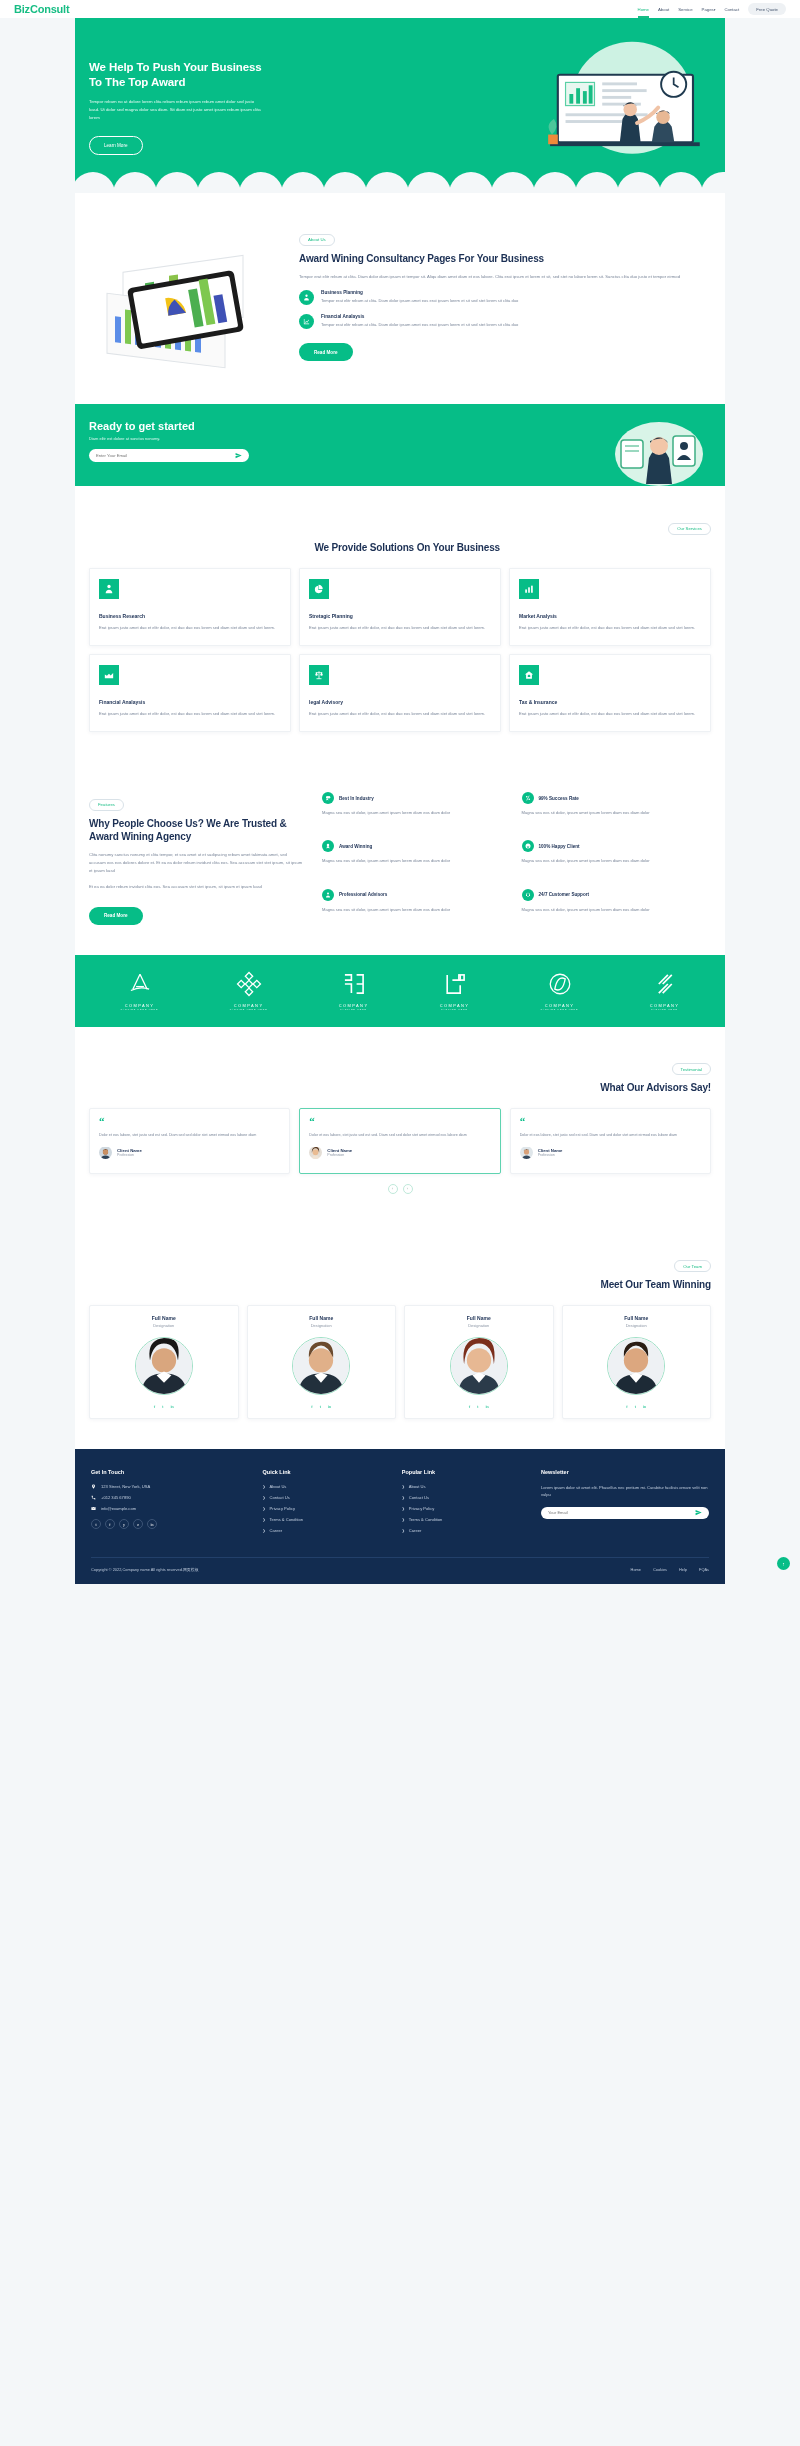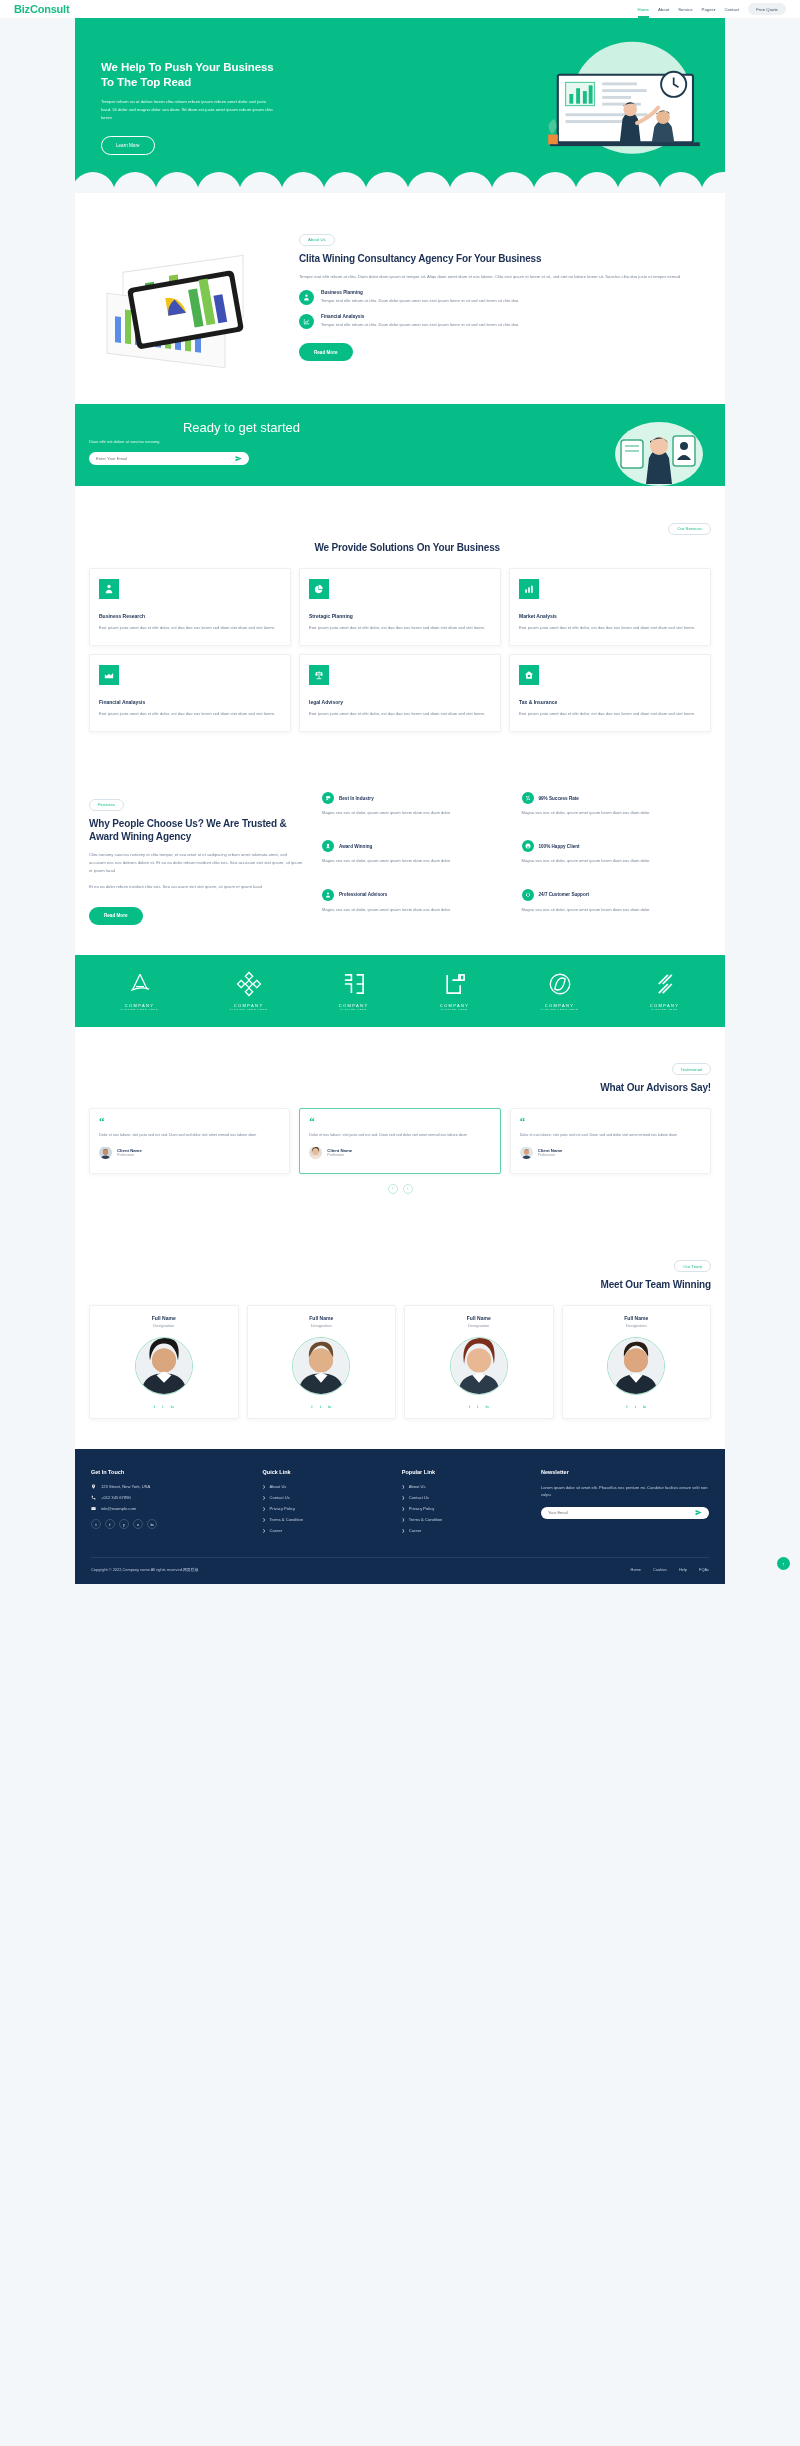--- a/index.html
+++ b/index.html
@@ -28,21 +28,21 @@
   .nav-caret { font-size: 3.4px; }
   .nav-cta {
     font-size: 4.3px; color: #44546d; background: #eef1f4;
     border-radius: 20px; padding: 3.5px 8px; cursor: pointer;
   }
 
   
   .hero-wrap { position: relative; background: #f4f7f9; padding: 0 0 0 0; }
   .hero {
     margin: 0 75px 0 75px; background: #06bd87; position: relative;
-    height: 175px; overflow: hidden; padding-left: 12px;
+    height: 175px; overflow: hidden;
   }
   .hero-scallop { position: absolute; left: 0; bottom: -1px; width: 100%; height: 46px; }
   .hero-inner { position: relative; z-index: 3; padding: 42px 0 0 14px; max-width: 210px; }
   .hero h1 {
     font-size: 11.5px; line-height: 1.32; color: #ffffff; font-weight: bold;
     letter-spacing: -0.1px; margin-bottom: 8px;
   }
   .hero p { font-size: 4.3px; line-height: 1.85; color: #e4fbf3; margin-bottom: 11px; max-width: 175px; }
   .btn-outline {
     display: inline-block; border: 1px solid #ffffff; border-radius: 30px;
@@ -76,21 +76,21 @@
     width: 15px; height: 15px; border-radius: 50%; background: #06bd87;
     flex: 0 0 15px; display: flex; align-items: center; justify-content: center;
   }
   .feat-ic svg { width: 7px; height: 7px; fill: #fff; }
   .feat-h { font-size: 4.7px; font-weight: bold; color: #1c3054; margin-bottom: 2.5px; }
   .feat-p { font-size: 4.1px; line-height: 1.75; color: #7a8699; }
 
   
   .nl-band { margin: 0 75px; background: #06bd87; position: relative; height: 82px; overflow: visible; }
   .nl-inner { padding: 16px 0 0 14px; width: 225px; position: relative; z-index: 3; }
-  .nl-inner h3 { font-size: 13px; font-weight: normal; color: #fff; margin-bottom: 4px; text-align: right; }
+  .nl-inner h3 { font-size: 11px; font-weight: bold; color: #fff; margin-bottom: 4px; }
   .nl-inner p { font-size: 4px; color: #ddf7ef; margin-bottom: 8px; }
   .nl-field {
     background: #fff; border-radius: 30px; height: 13px; display: flex;
     align-items: center; padding: 0 7px; width: 160px;
   }
   .nl-field input {
     border: 0; outline: 0; flex: 1; font-size: 4.2px; color: #9aa5b4;
     font-family: "Liberation Sans", sans-serif; background: transparent;
   }
   .nl-art { position: absolute; right: 18px; top: 14px; width: 96px; height: 72px; z-index: 4; }
@@ -246,21 +246,21 @@
             <circle cx="564" cy="46" r="22"></circle>
             <circle cx="606" cy="46" r="22"></circle>
           <circle cx="648" cy="46" r="22"></circle>
           <rect x="0" y="40" width="650" height="8"></rect>
         </g>
       </svg>
 
       <div class="hero-inner">
         <h1>
           <span>We Help To Push Your Business</span><br>
-          <span>To The Top Read</span>
+          <span>To The Top Award</span>
         </h1>
         <p>Tempor rebum no at dolore lorem clita rebum rebum ipsum rebum amet dolor sed justo kasd. Ut dolor sed magna dolor sea diam. Sit diam est justo amet ipsum rebum ipsum clita lorem</p>
         <div class="btn-outline">Learn More</div>
       </div>
 
       <svg class="hero-art" viewBox="0 0 190 145">
         <ellipse cx="105" cy="62" rx="62" ry="58" fill="#cdf2e3"></ellipse>
         <rect x="28" y="38" width="140" height="70" rx="2" fill="#ffffff" stroke="#1f3a4f" stroke-width="2.2"></rect>
         <rect x="36" y="46" width="30" height="24" fill="#e8f7f0" stroke="#5ad0a5" stroke-width="1.2"></rect>
         <rect x="40" y="58" width="4" height="10" fill="#17bd84"></rect>
@@ -325,21 +325,21 @@
             <path d="M78 60 a18 18 0 0 1 18 18 h-18 z" fill="#f3c217"></path>
             <path d="M78 78 a18 18 0 0 1 9 -15 l9 15 z" fill="#3f51b5"></path>
             <rect x="102" y="56" width="9" height="38" fill="#4caf50"></rect>
             <rect x="114" y="48" width="9" height="46" fill="#7ec850"></rect>
             <rect x="126" y="66" width="9" height="28" fill="#3f51b5"></rect>
           </g>
         </svg>
       </div>
       <div class="about-txt">
         <div class="pill">About Us</div>
-        <h2 class="sec-title">Clita Wining Consultancy Agency For Your Business</h2>
+        <h2 class="sec-title">Award Wining Consultancy Pages For Your Business</h2>
         <p class="muted">Tempor erat elitr rebum at clita. Diam dolor diam ipsum et tempor sit. Aliqu diam amet diam et eos labore. Clita erat ipsum et lorem et sit, sed stet no labore lorem sit. Sanctus clita duo justo et tempor eirmod</p>
 
         <div class="feat-row">
           <div class="feat-ic">
             <svg viewBox="0 0 24 24">
                 <circle cx="12" cy="6" r="4"></circle>
                 <path d="M4 22c0-5 3.6-8 8-8s8 3 8 8z"></path>
               </svg>
           </div>
           <div>

